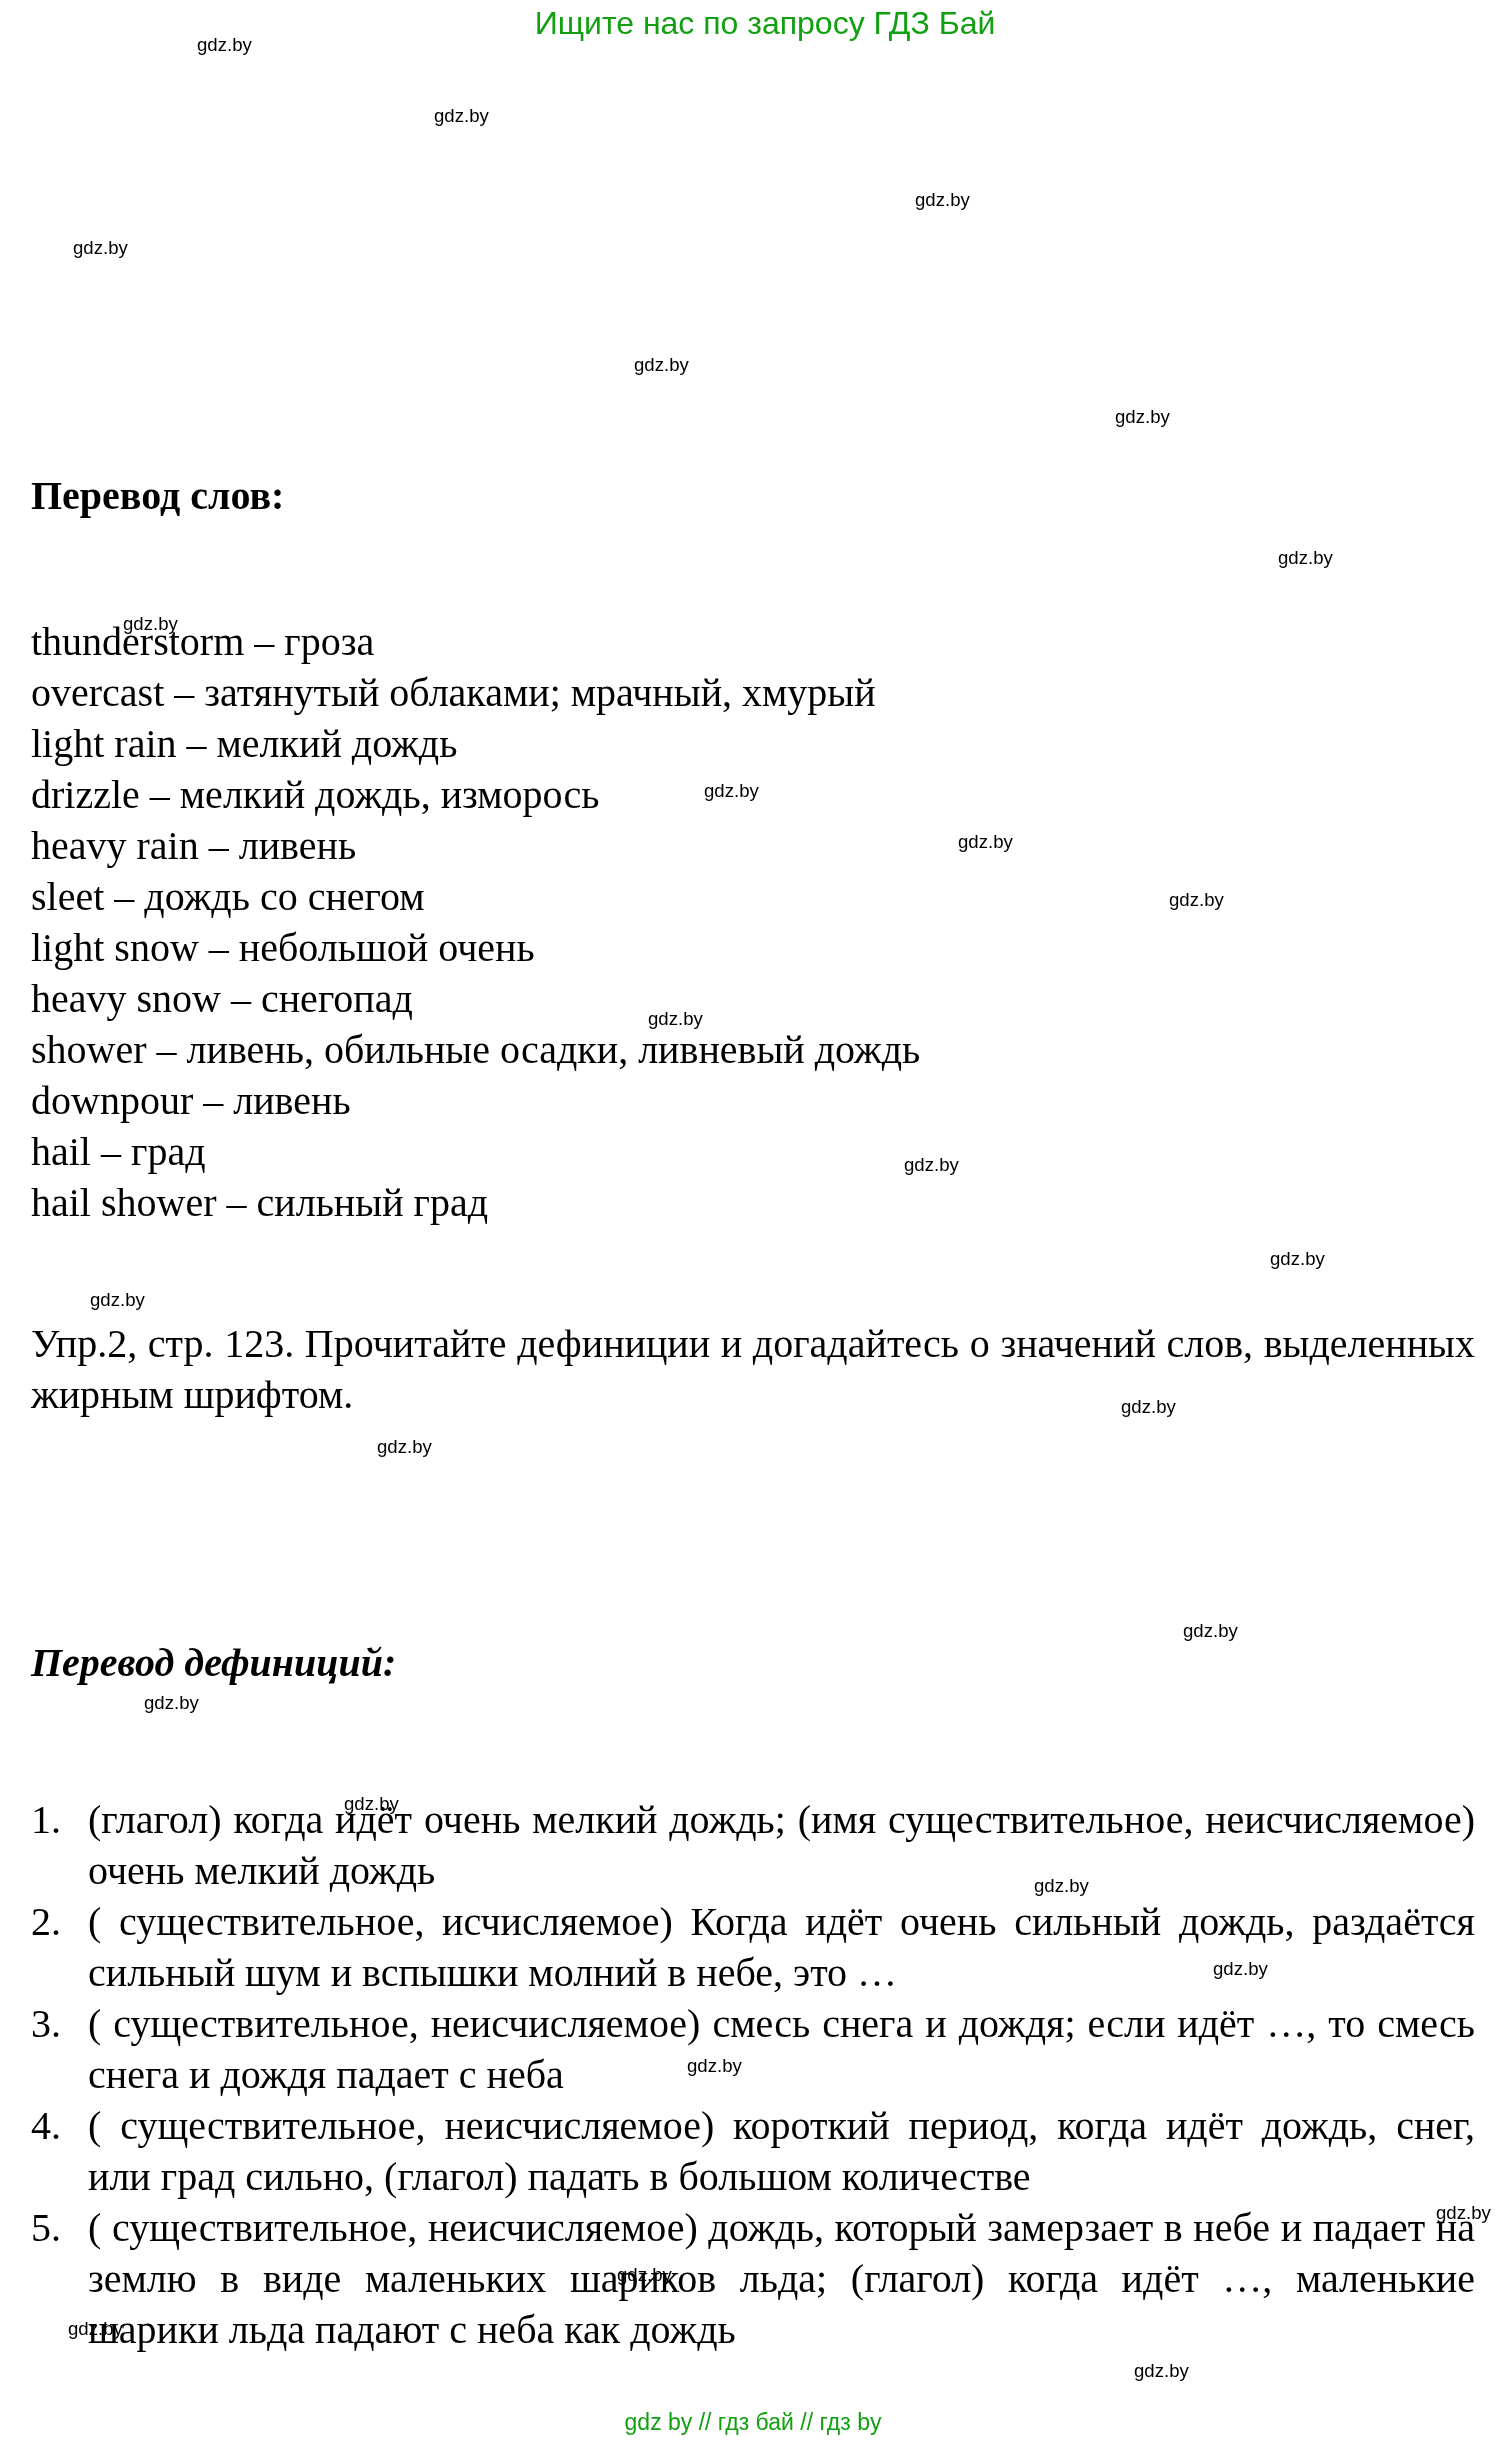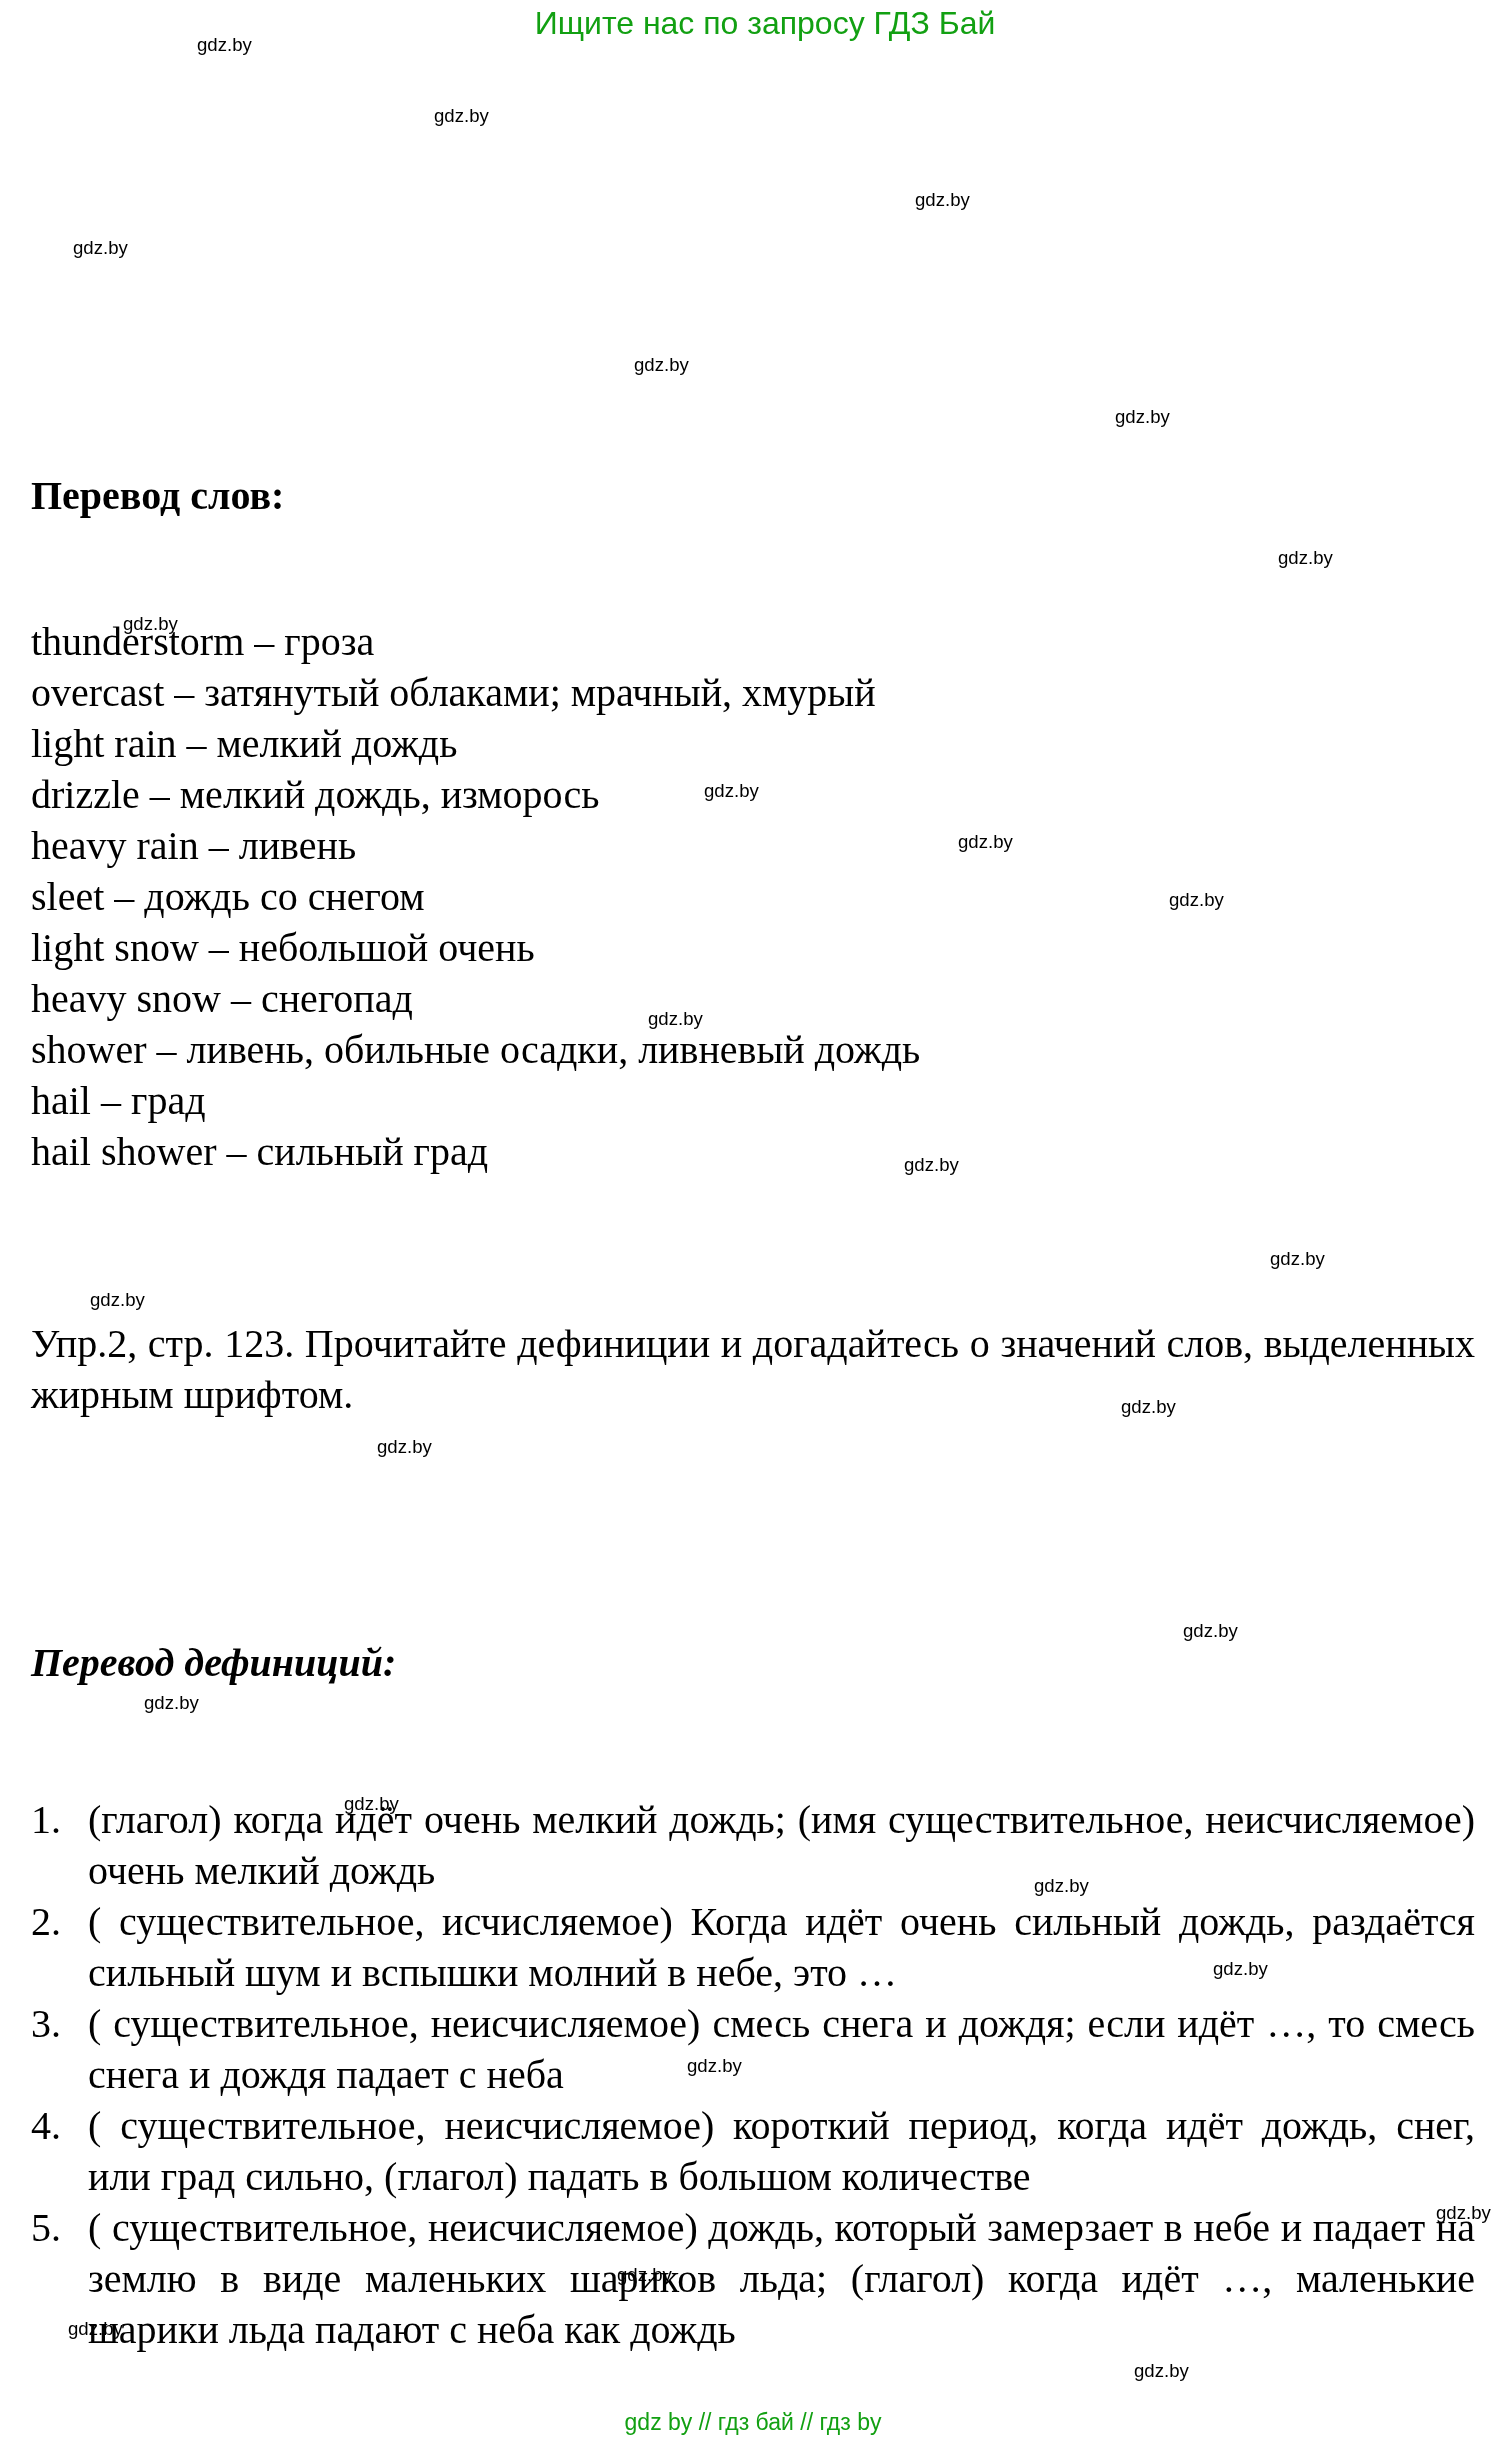--- a/index.html
+++ b/index.html
@@ -71,20 +71,21 @@
   <div class="block vocab">
     <div class="vocab-item">thunderstorm – гроза</div>
     <div class="vocab-item">overcast – затянутый облаками; мрачный, хмурый</div>
     <div class="vocab-item">light rain – мелкий дождь</div>
     <div class="vocab-item">drizzle – мелкий дождь, изморось</div>
     <div class="vocab-item">heavy rain – ливень</div>
     <div class="vocab-item">sleet – дождь со снегом</div>
     <div class="vocab-item">light snow – небольшой очень</div>
     <div class="vocab-item">heavy snow – снегопад</div>
     <div class="vocab-item">shower – ливень, обильные осадки, ливневый дождь</div>
+    <div class="vocab-item">downpour – ливень</div>
     <div class="vocab-item">hail – град</div>
     <div class="vocab-item">hail shower – сильный град</div>
   </div>
 
   <div class="block para p2">Упр.2, стр. 123. Прочитайте дефиниции и догадайтесь о значений слов, выделенных жирным шрифтом.</div>
 
   <div class="block heading h2">Перевод дефиниций:</div>
 
   <div class="block defs">
     <div class="def-item">

